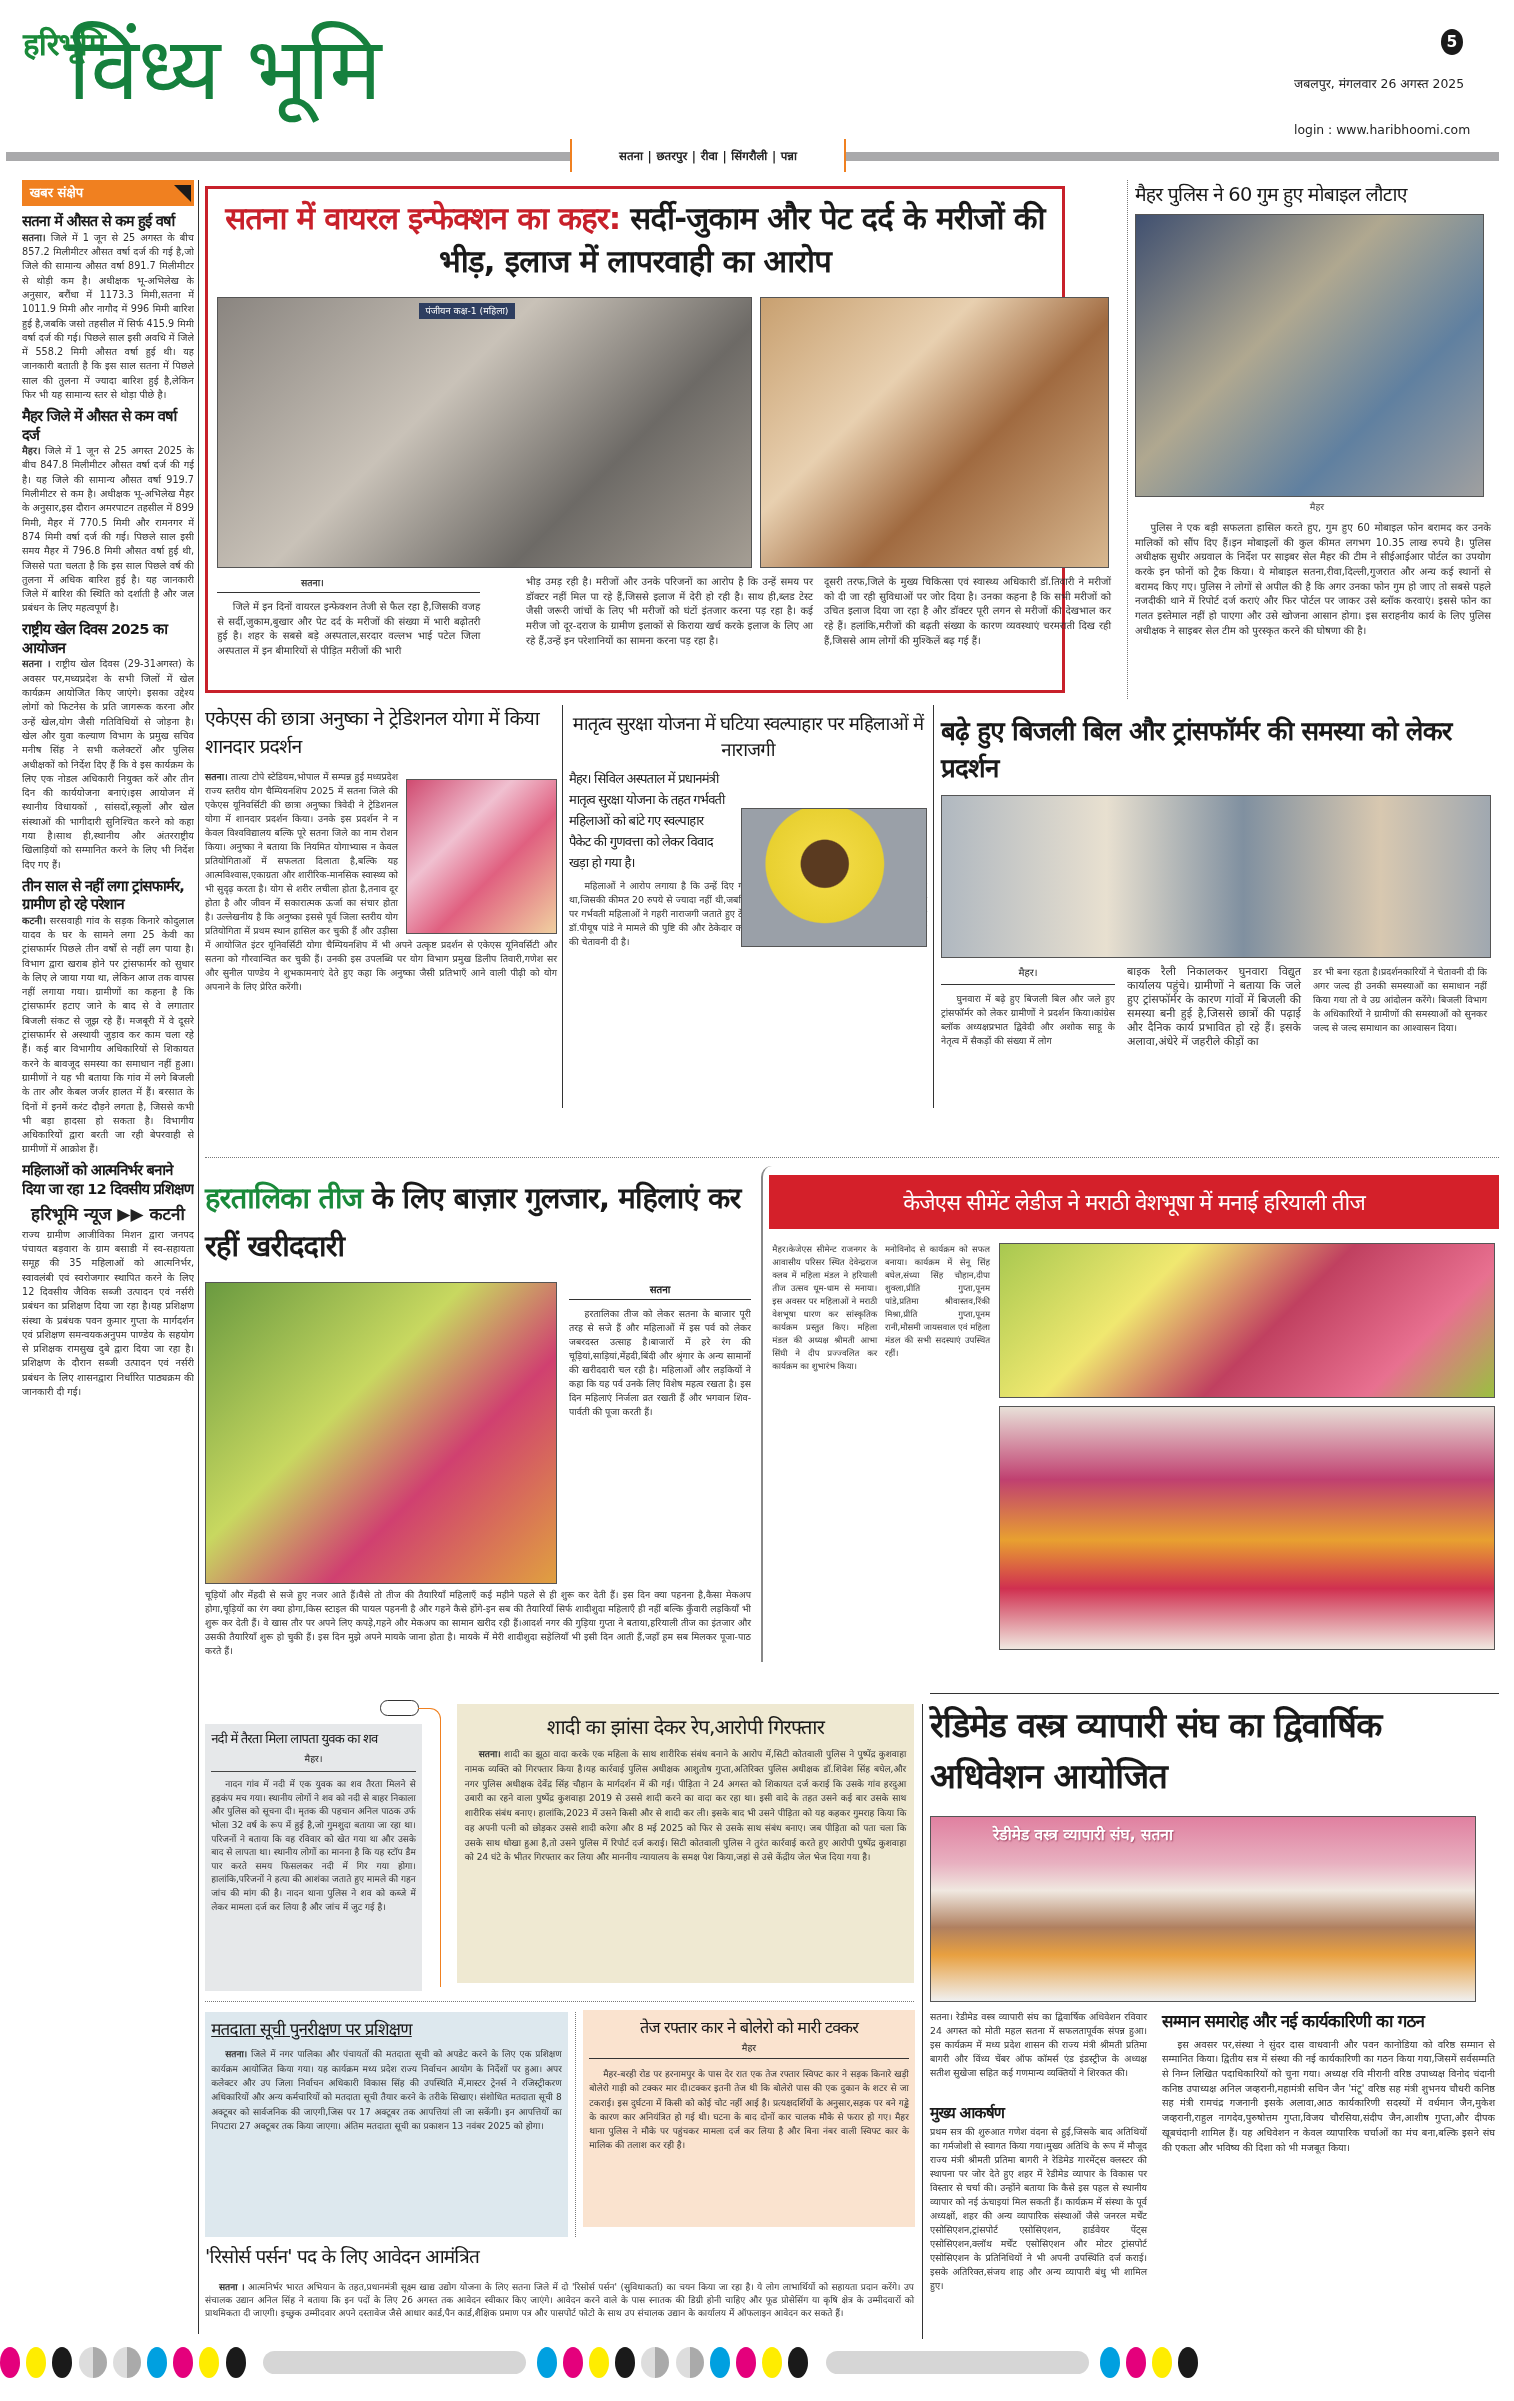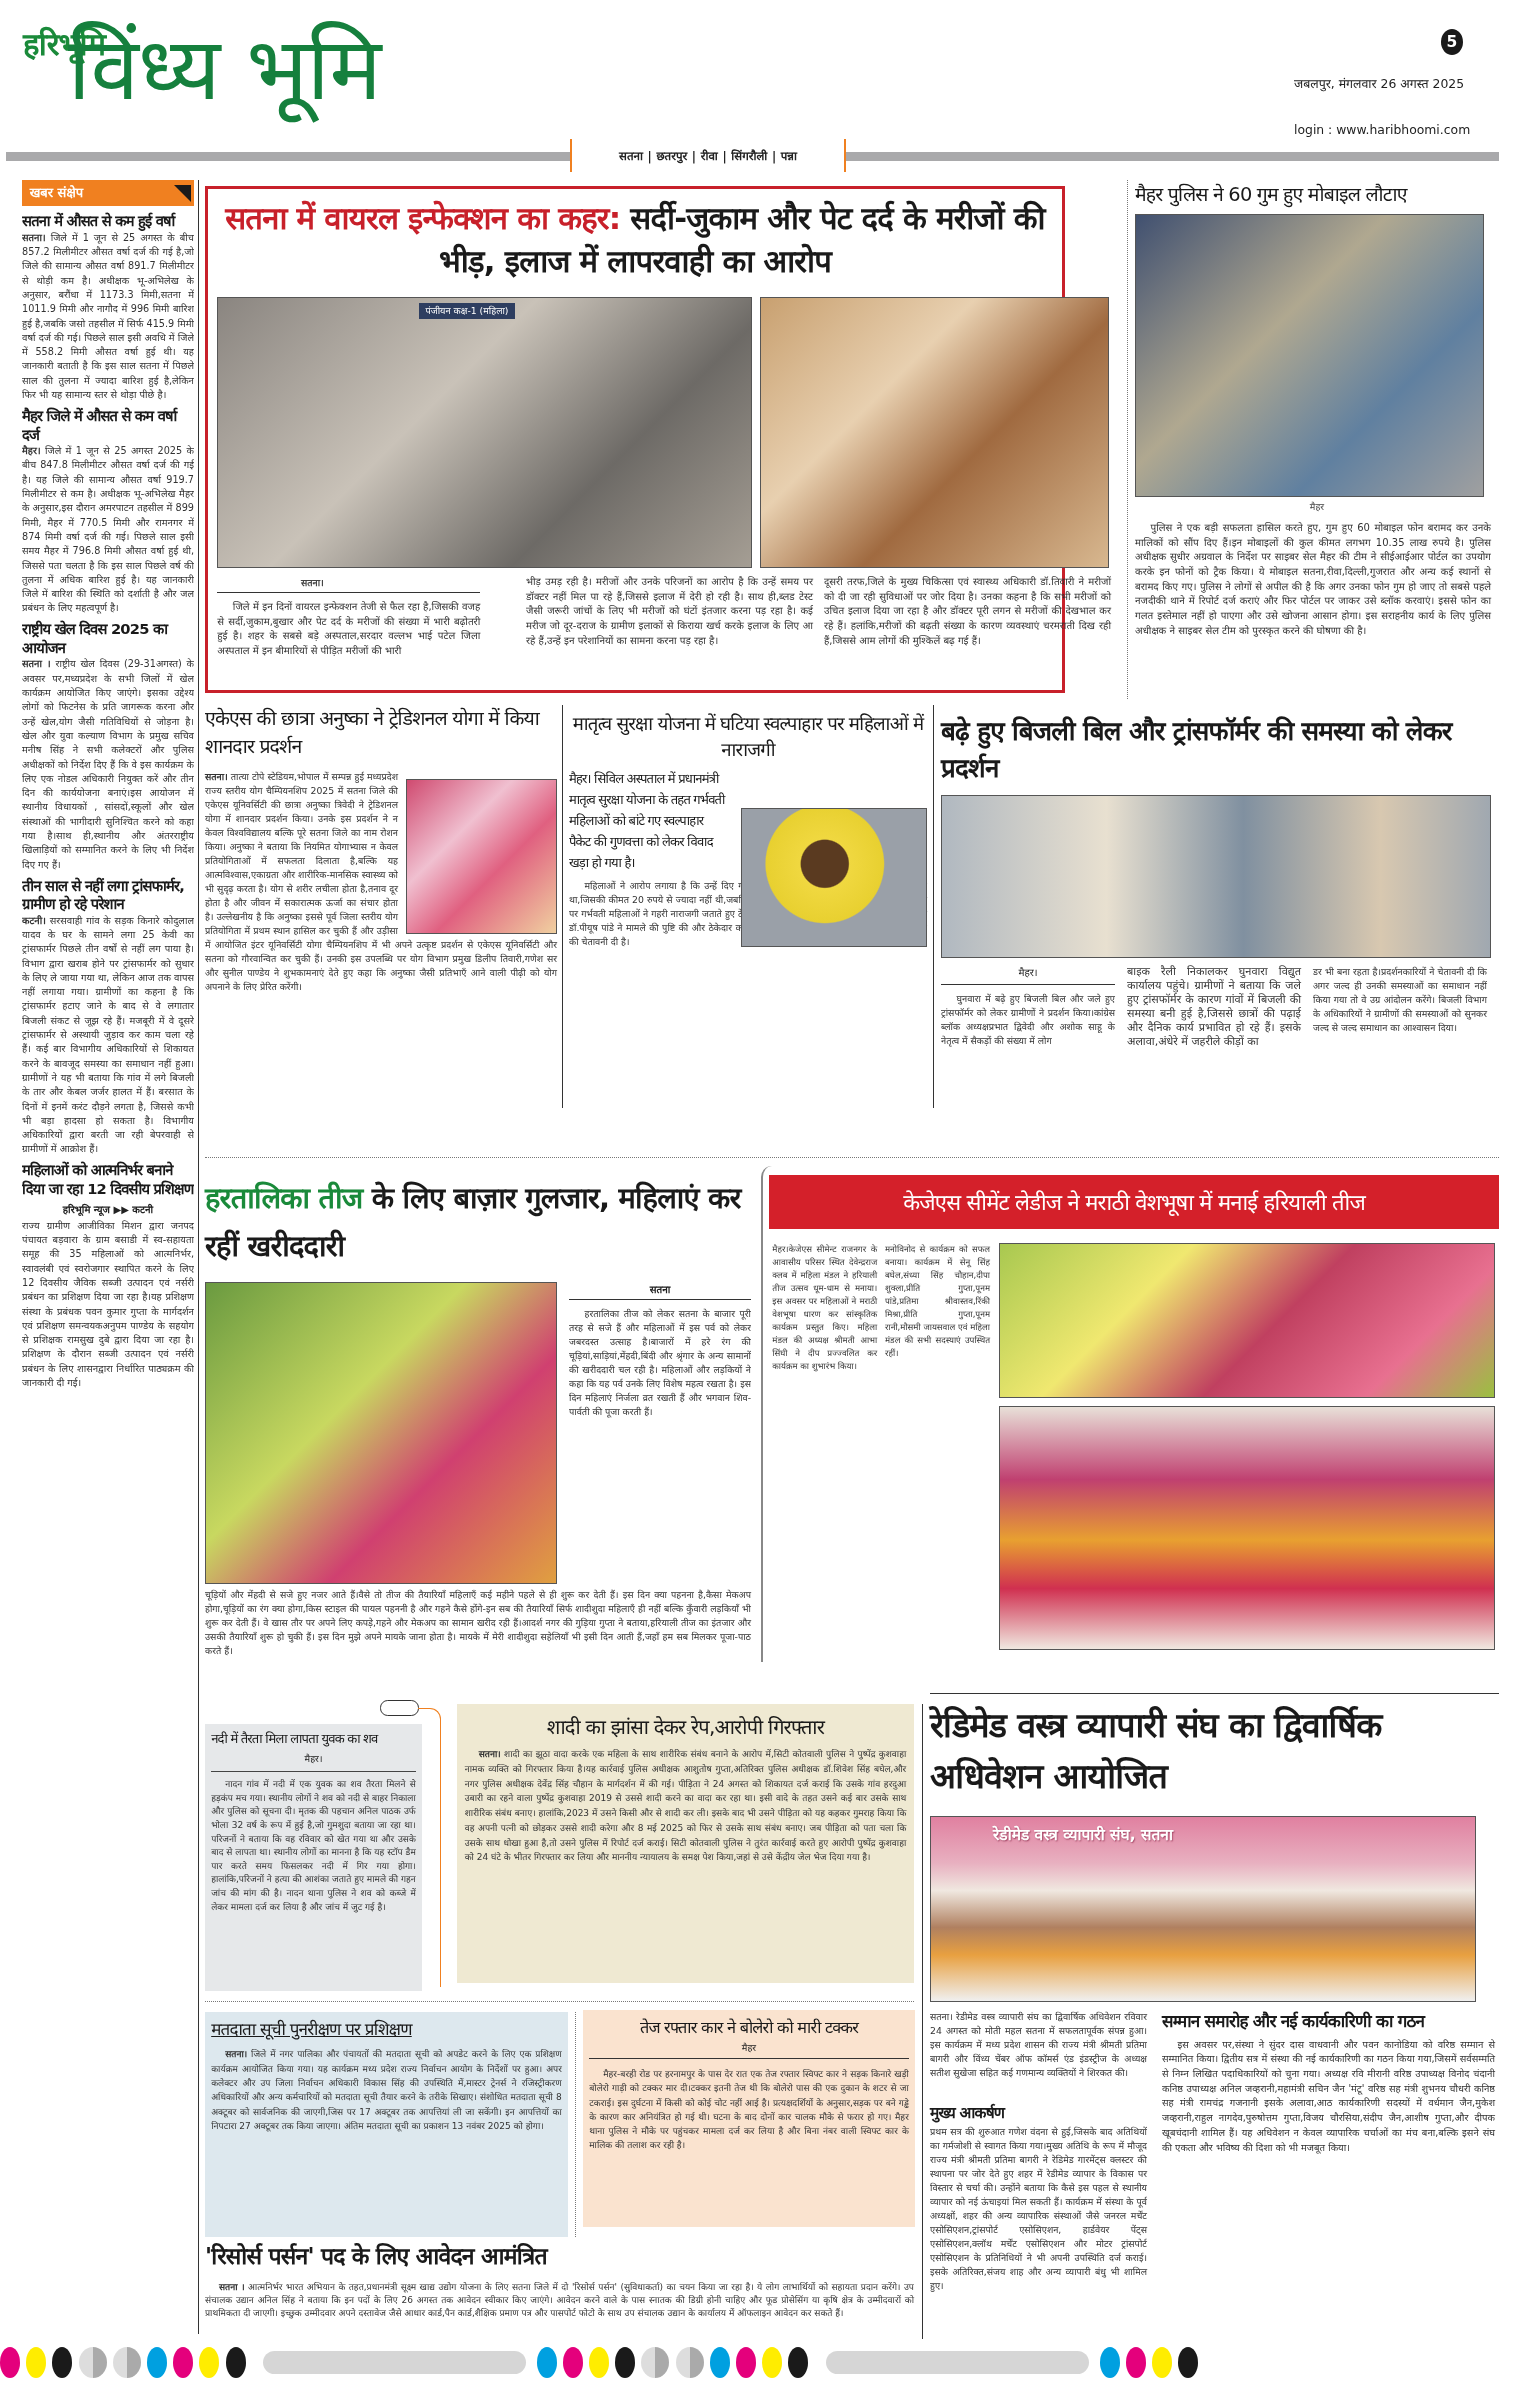--- a/index.html
+++ b/index.html
@@ -58,21 +58,21 @@
   <div style="margin-top:4.6px">
     <div class="hl" style="font-size:14.7px;line-height:18.6px">राष्ट्रीय खेल दिवस 2025 का आयोजन</div>
     <div class="body" style="font-size:9.7px;line-height:14.3px"><b>सतना ।</b> <span>राष्ट्रीय खेल दिवस (29-31अगस्त) के अवसर पर,मध्यप्रदेश के सभी जिलों में खेल कार्यक्रम आयोजित किए जाएंगे। इसका उद्देश्य लोगों को फिटनेस के प्रति जागरूक करना और उन्हें खेल,योग जैसी गतिविधियों से जोड़ना है। खेल और युवा कल्याण विभाग के प्रमुख सचिव मनीष सिंह ने सभी कलेक्टरों और पुलिस अधीक्षकों को निर्देश दिए हैं कि वे इस कार्यक्रम के लिए एक नोडल अधिकारी नियुक्त करें और तीन दिन की कार्ययोजना बनाएं।इस आयोजन में स्थानीय विधायकों , सांसदों,स्कूलों और खेल संस्थाओं की भागीदारी सुनिश्चित करने को कहा गया है।साथ ही,स्थानीय और अंतरराष्ट्रीय खिलाड़ियों को सम्मानित करने के लिए भी निर्देश दिए गए हैं।</span></div>
   </div>
   <div style="margin-top:4.6px">
     <div class="hl" style="font-size:14.7px;line-height:18.6px">तीन साल से नहीं लगा ट्रांसफार्मर, ग्रामीण हो रहे परेशान</div>
     <div class="body" style="font-size:9.7px;line-height:14.3px"><b>कटनी।</b> <span>सरसवाही गांव के सड़क किनारे कोदुलाल यादव के घर के सामने लगा 25 केवी का ट्रांसफार्मर पिछले तीन वर्षों से नहीं लग पाया है। विभाग द्वारा खराब होने पर ट्रांसफार्मर को सुधार के लिए ले जाया गया था, लेकिन आज तक वापस नहीं लगाया गया। ग्रामीणों का कहना है कि ट्रांसफार्मर हटाए जाने के बाद से वे लगातार बिजली संकट से जूझ रहे हैं। मजबूरी में वे दूसरे ट्रांसफार्मर से अस्थायी जुड़ाव कर काम चला रहे हैं। कई बार विभागीय अधिकारियों से शिकायत करने के बावजूद समस्या का समाधान नहीं हुआ। ग्रामीणों ने यह भी बताया कि गांव में लगे बिजली के तार और केबल जर्जर हालत में हैं। बरसात के दिनों में इनमें करंट दौड़ने लगता है, जिससे कभी भी बड़ा हादसा हो सकता है। विभागीय अधिकारियों द्वारा बरती जा रही बेपरवाही से ग्रामीणों में आक्रोश हैं।</span></div>
   </div>
   <div style="margin-top:4.6px">
     <div class="hl" style="font-size:14.7px;line-height:18.6px">महिलाओं को आत्मनिर्भर बनाने दिया जा रहा 12 दिवसीय प्रशिक्षण</div>
-    <div style="text-align:center;font-size:10px;font-weight:bold;margin:3.1px 0">हरिभूमि न्यूज ▶▶ कटनी</div>
+    <div style="text-align:center;font-size:17px;font-weight:bold;margin:3.1px 0">हरिभूमि न्यूज ▶▶ कटनी</div>
     <div class="body" style="font-size:9.7px;line-height:14.3px">राज्य ग्रामीण आजीविका मिशन द्वारा जनपद पंचायत बड़वारा के ग्राम बसाडी में स्व-सहायता समूह की 35 महिलाओं को आत्मनिर्भर, स्वावलंबी एवं स्वरोजगार स्थापित करने के लिए 12 दिवसीय जैविक सब्जी उत्पादन एवं नर्सरी प्रबंधन का प्रशिक्षण दिया जा रहा है।यह प्रशिक्षण संस्था के प्रबंधक पवन कुमार गुप्ता के मार्गदर्शन एवं प्रशिक्षण समन्वयकअनुपम पाण्डेय के सहयोग से प्रशिक्षक रामसुख दुबे द्वारा दिया जा रहा है। प्रशिक्षण के दौरान सब्जी उत्पादन एवं नर्सरी प्रबंधन के लिए शासनद्वारा निर्धारित पाठ्यक्रम की जानकारी दी गई।</div>
   </div>
 </div>
 <div class="abs vline" style="left:198px;top:180px;height:2154px"></div>
 
 <div class="abs" style="left:205px;top:186px;width:860px;height:507px;border:3.1px solid #c8202a;background:#fff">
   <div class="hl" style="padding:7.7px 15.5px 0;font-size:31px;line-height:43px;text-align:center">
     <span style="color:#c8202a">सतना में वायरल इन्फेक्शन का कहर:</span>
     <span>सर्दी-जुकाम और पेट दर्द के मरीजों की भीड़, इलाज में लापरवाही का आरोप</span>
   </div>
@@ -188,21 +188,21 @@
 <div class="abs vdot" style="left:575px;top:2012px;height:225px"></div>
 
 <div class="abs" style="left:583px;top:2010px;width:332px;height:217px;background:#fae3cf;padding:6.2px">
   <div class="hl" style="font-size:16.3px;line-height:23px;font-weight:normal;text-align:center">तेज रफ्तार कार ने बोलेरो को मारी टक्कर</div>
   <div style="text-align:center;font-size:9.3px;margin-top:1.5px">मैहर</div>
   <div style="border-top:0.8px solid #333;margin:4.6px 0"></div>
   <div class="body" style="font-size:9px;line-height:14.3px;text-indent:14px;margin-top:7.7px">मैहर-बरही रोड पर हरनामपुर के पास देर रात एक तेज रफ्तार स्विफ्ट कार ने सड़क किनारे खड़ी बोलेरो गाड़ी को टक्कर मार दी।टक्कर इतनी तेज थी कि बोलेरो पास की एक दुकान के शटर से जा टकराई। इस दुर्घटना में किसी को कोई चोट नहीं आई है। प्रत्यक्षदर्शियों के अनुसार,सड़क पर बने गड्ढे के कारण कार अनियंत्रित हो गई थी। घटना के बाद दोनों कार चालक मौके से फरार हो गए। मैहर थाना पुलिस ने मौके पर पहुंचकर मामला दर्ज कर लिया है और बिना नंबर वाली स्विफ्ट कार के मालिक की तलाश कर रही है।</div>
 </div>
 
 <div class="abs" style="left:205px;top:2239px;width:709px;height:101px">
-  <div class="hl" style="font-size:23px;line-height:34px;font-weight:bold">'रिसोर्स पर्सन' पद के लिए आवेदन आमंत्रित</div>
+  <div class="hl" style="font-size:19px;line-height:34px;font-weight:normal">'रिसोर्स पर्सन' पद के लिए आवेदन आमंत्रित</div>
   <div class="body" style="margin-top:7.7px;font-size:9px;line-height:13px;text-indent:14px"><b>सतना ।</b> <span>आत्मनिर्भर भारत अभियान के तहत,प्रधानमंत्री सूक्ष्म खाद्य उद्योग योजना के लिए सतना जिले में दो 'रिसोर्स पर्सन' (सुविधाकर्ता) का चयन किया जा रहा है। ये लोग लाभार्थियों को सहायता प्रदान करेंगे। उप संचालक उद्यान अनिल सिंह ने बताया कि इन पदों के लिए 26 अगस्त तक आवेदन स्वीकार किए जाएंगे। आवेदन करने वाले के पास स्नातक की डिग्री होनी चाहिए और फूड प्रोसेसिंग या कृषि क्षेत्र के उम्मीदवारों को प्राथमिकता दी जाएगी। इच्छुक उम्मीदवार अपने दस्तावेज जैसे आधार कार्ड,पैन कार्ड,शैक्षिक प्रमाण पत्र और पासपोर्ट फोटो के साथ उप संचालक उद्यान के कार्यालय में ऑफलाइन आवेदन कर सकते हैं।</span></div>
 </div>
 
 <div class="abs" style="left:0;top:2347px;width:1514px;height:31px;display:flex;align-items:center">
   <span class="dot" style="background:#e4007c"></span>
   <span class="dot" style="background:#ffed00"></span>
   <span class="dot" style="background:#1a1a1a"></span>
   <span class="dot" style="background:linear-gradient(90deg,#ddd 50%,#aaa 50%);width:28px"></span>
   <span class="dot" style="background:linear-gradient(90deg,#ddd 50%,#aaa 50%);width:28px"></span>
   <span class="dot" style="background:#00a0e0"></span>

